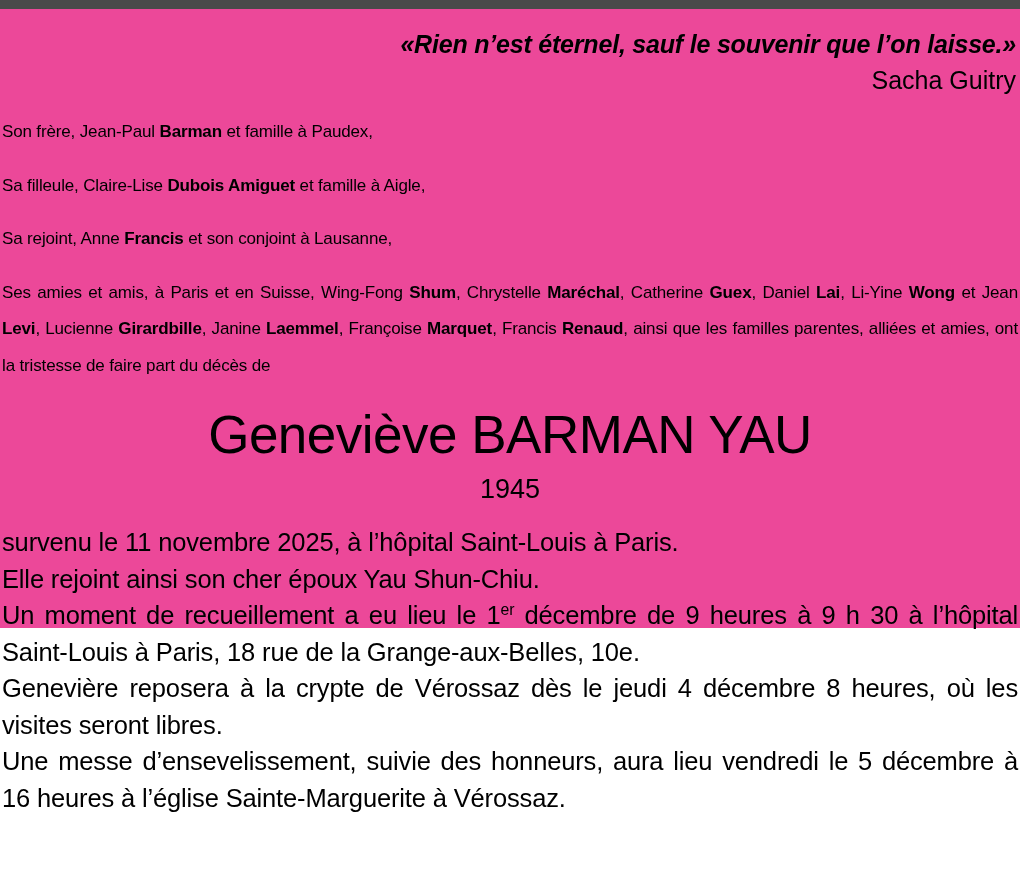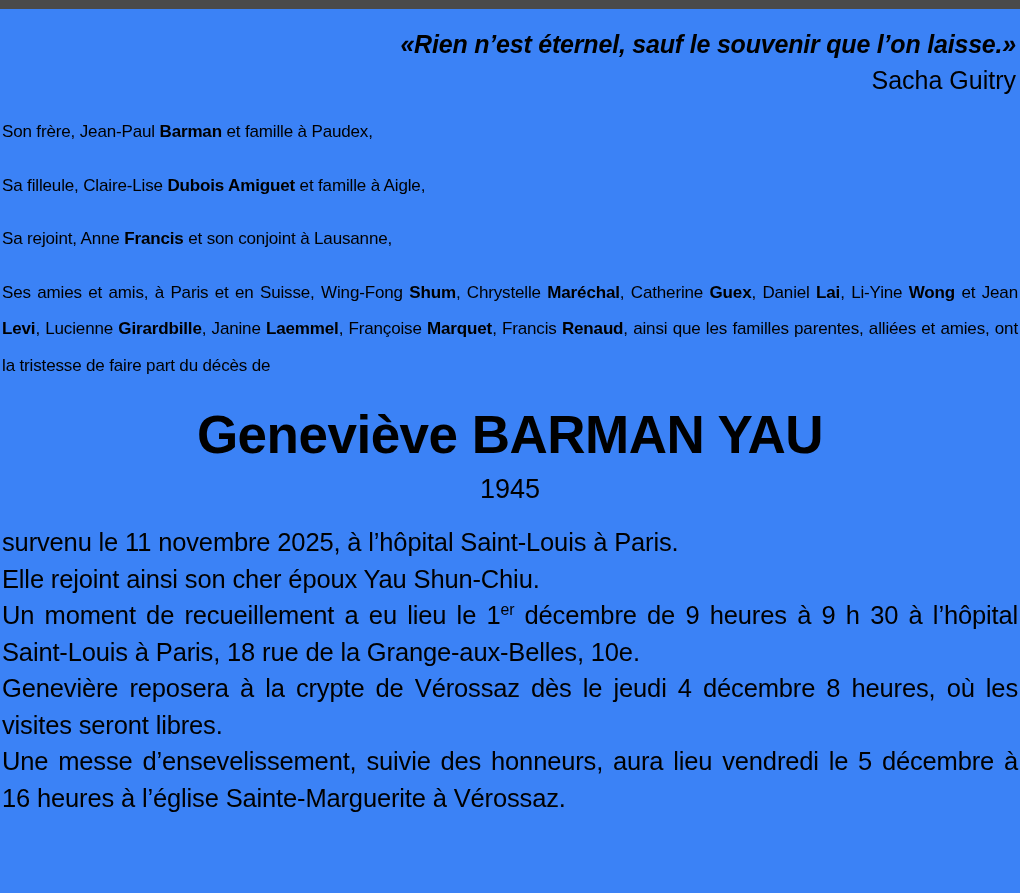--- a/index.html
+++ b/index.html
@@ -10,23 +10,23 @@
   body {
     width: 1020px;
     height: 893px;
     font-family: "Liberation Sans", sans-serif;
     color: #000000;
     overflow: hidden;
   }
   .notice {
     position: relative;
     width: 1020px;
-    height: 893px;
+    height: 628px;
     box-sizing: border-box;
-    background: #3b82f6;
+    background: #ec4899;
   }
   .top-rule {
     width: 1020px;
     height: 9px;
     background: #4a4a4a;
   }
   .content {
     box-sizing: border-box;
     padding: 18px 2px 0 2px;
   }
@@ -56,21 +56,21 @@
   }
   .names-block .line {
     white-space: normal;
   }
   .names-block b {
     font-weight: bold;
   }
   .deceased-name {
     text-align: center;
     font-size: 53px;
-    font-weight: bold;
+    font-weight: normal;
     line-height: 62px;
     margin-top: 20px;
     letter-spacing: -0.5px;
   }
   .birth-year {
     text-align: center;
     font-size: 27px;
     line-height: 34px;
     margin-top: 6px;
   }

